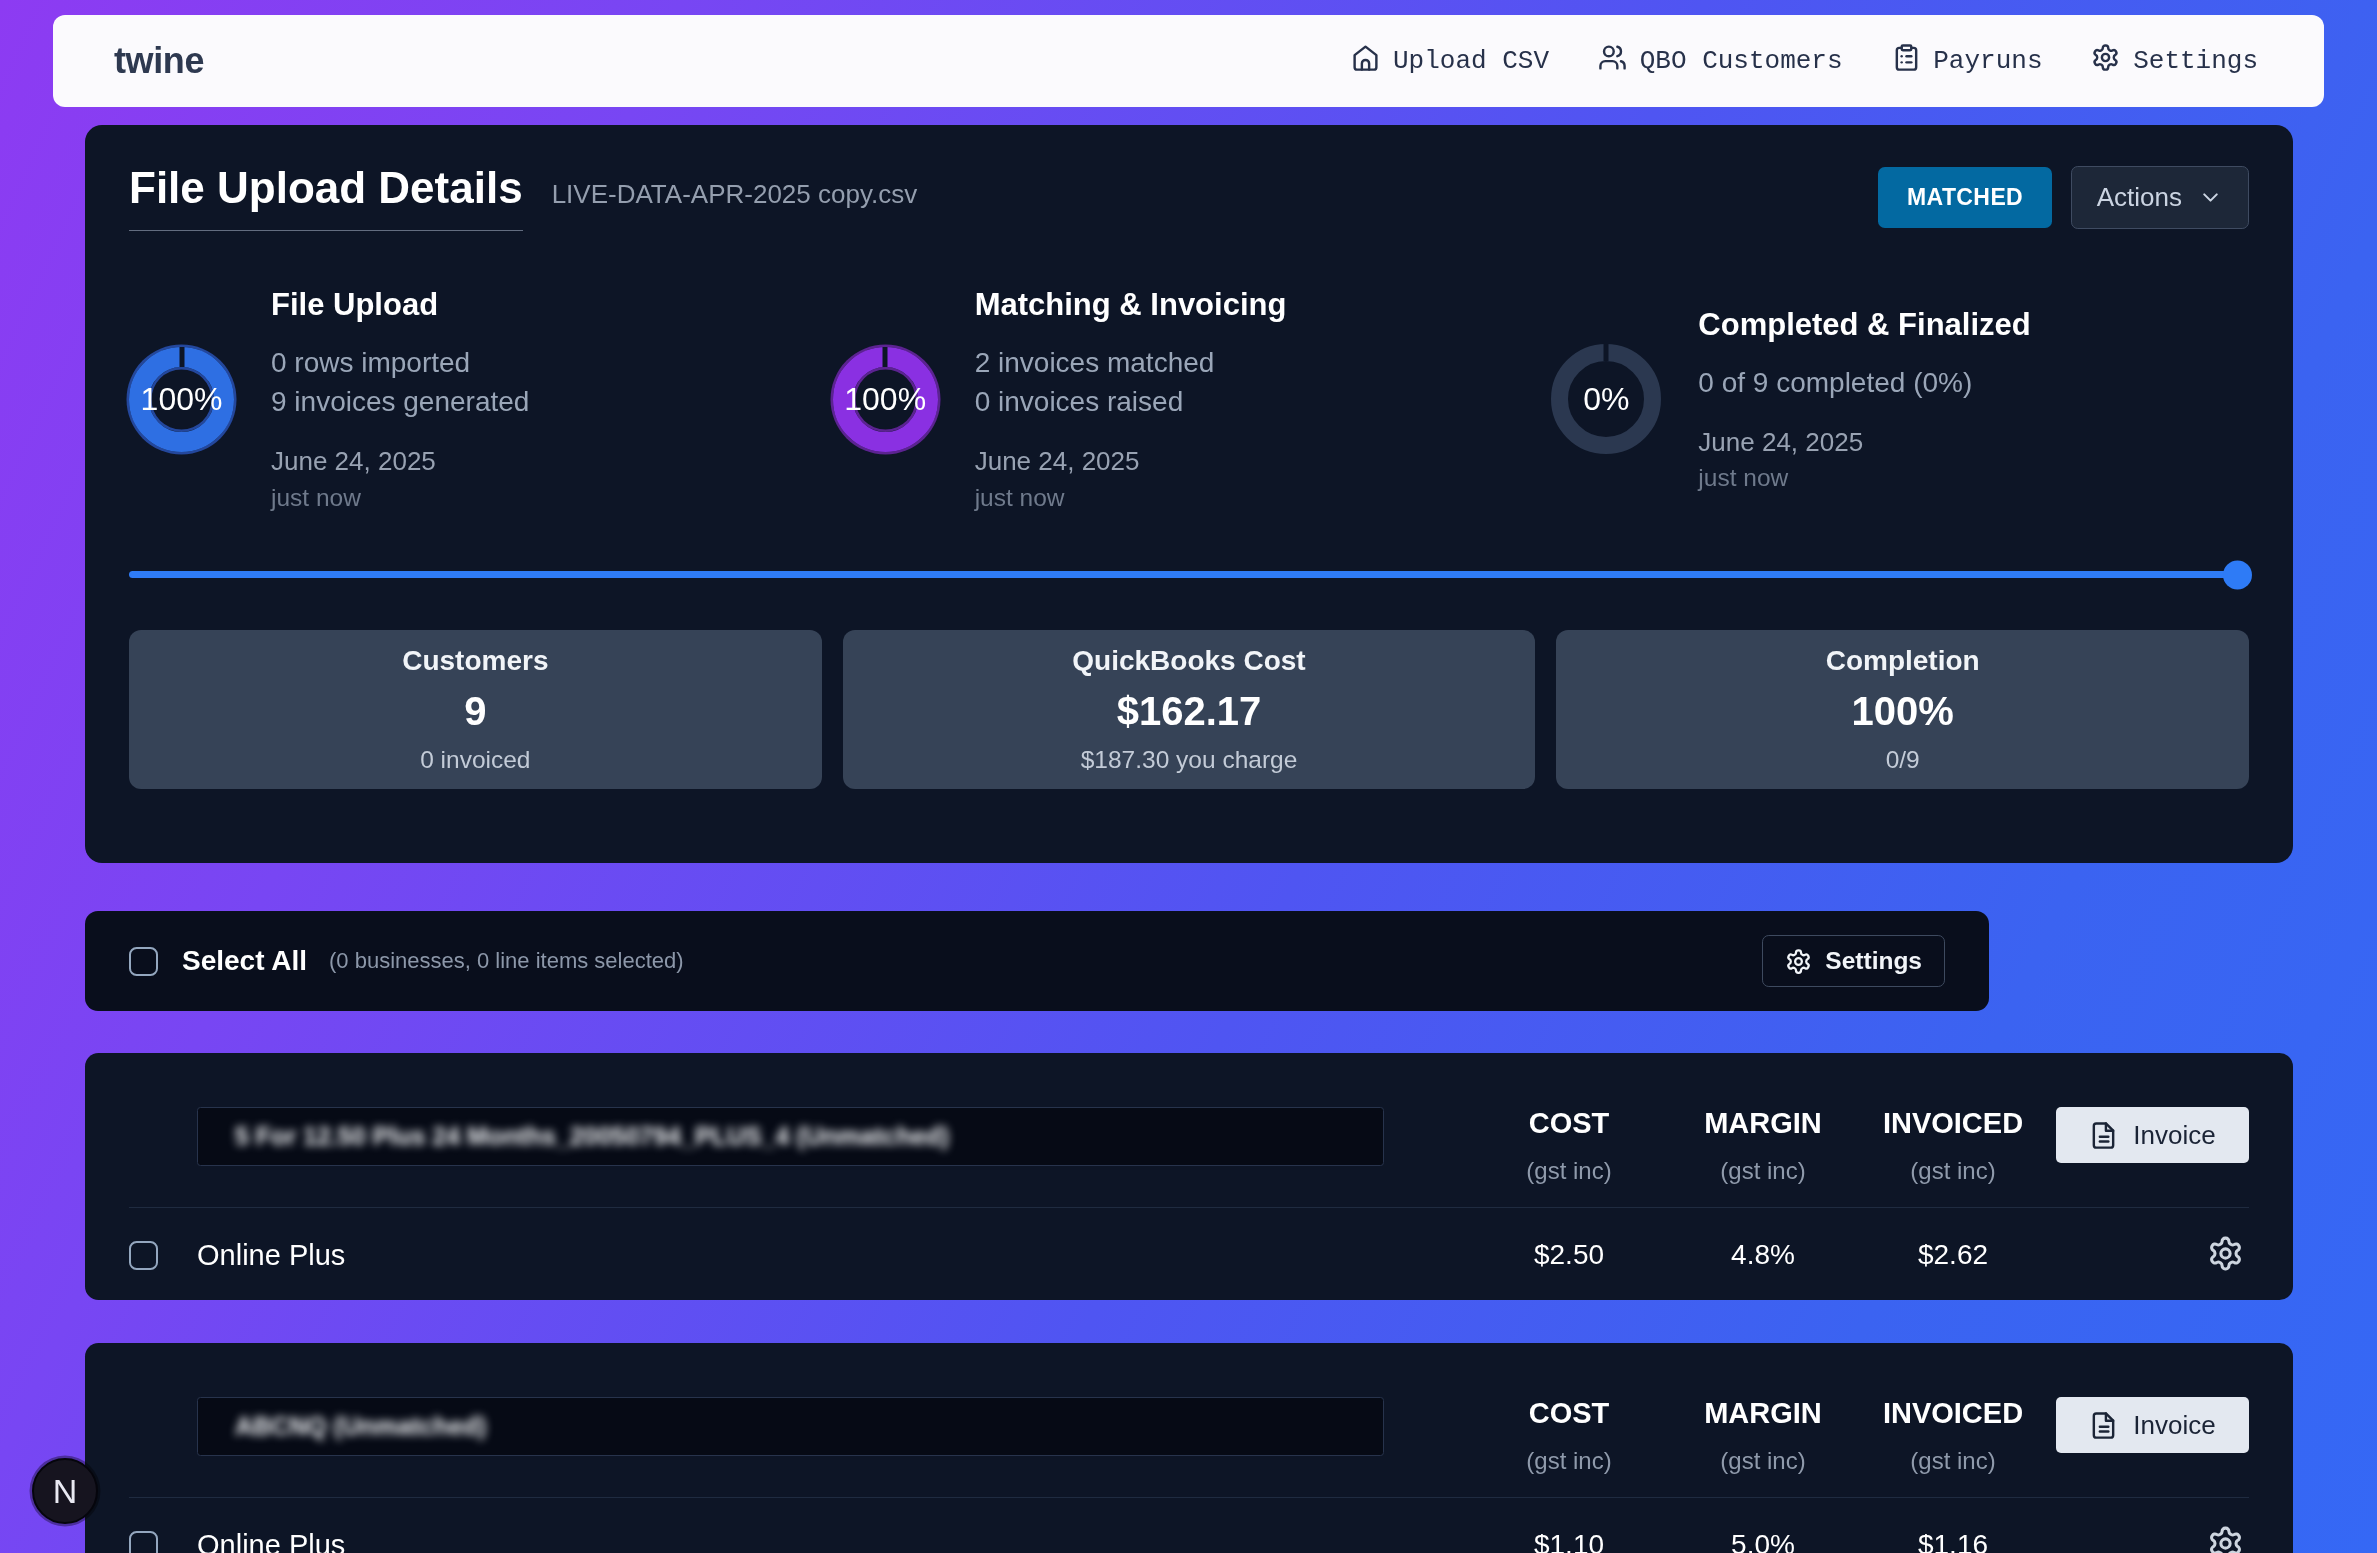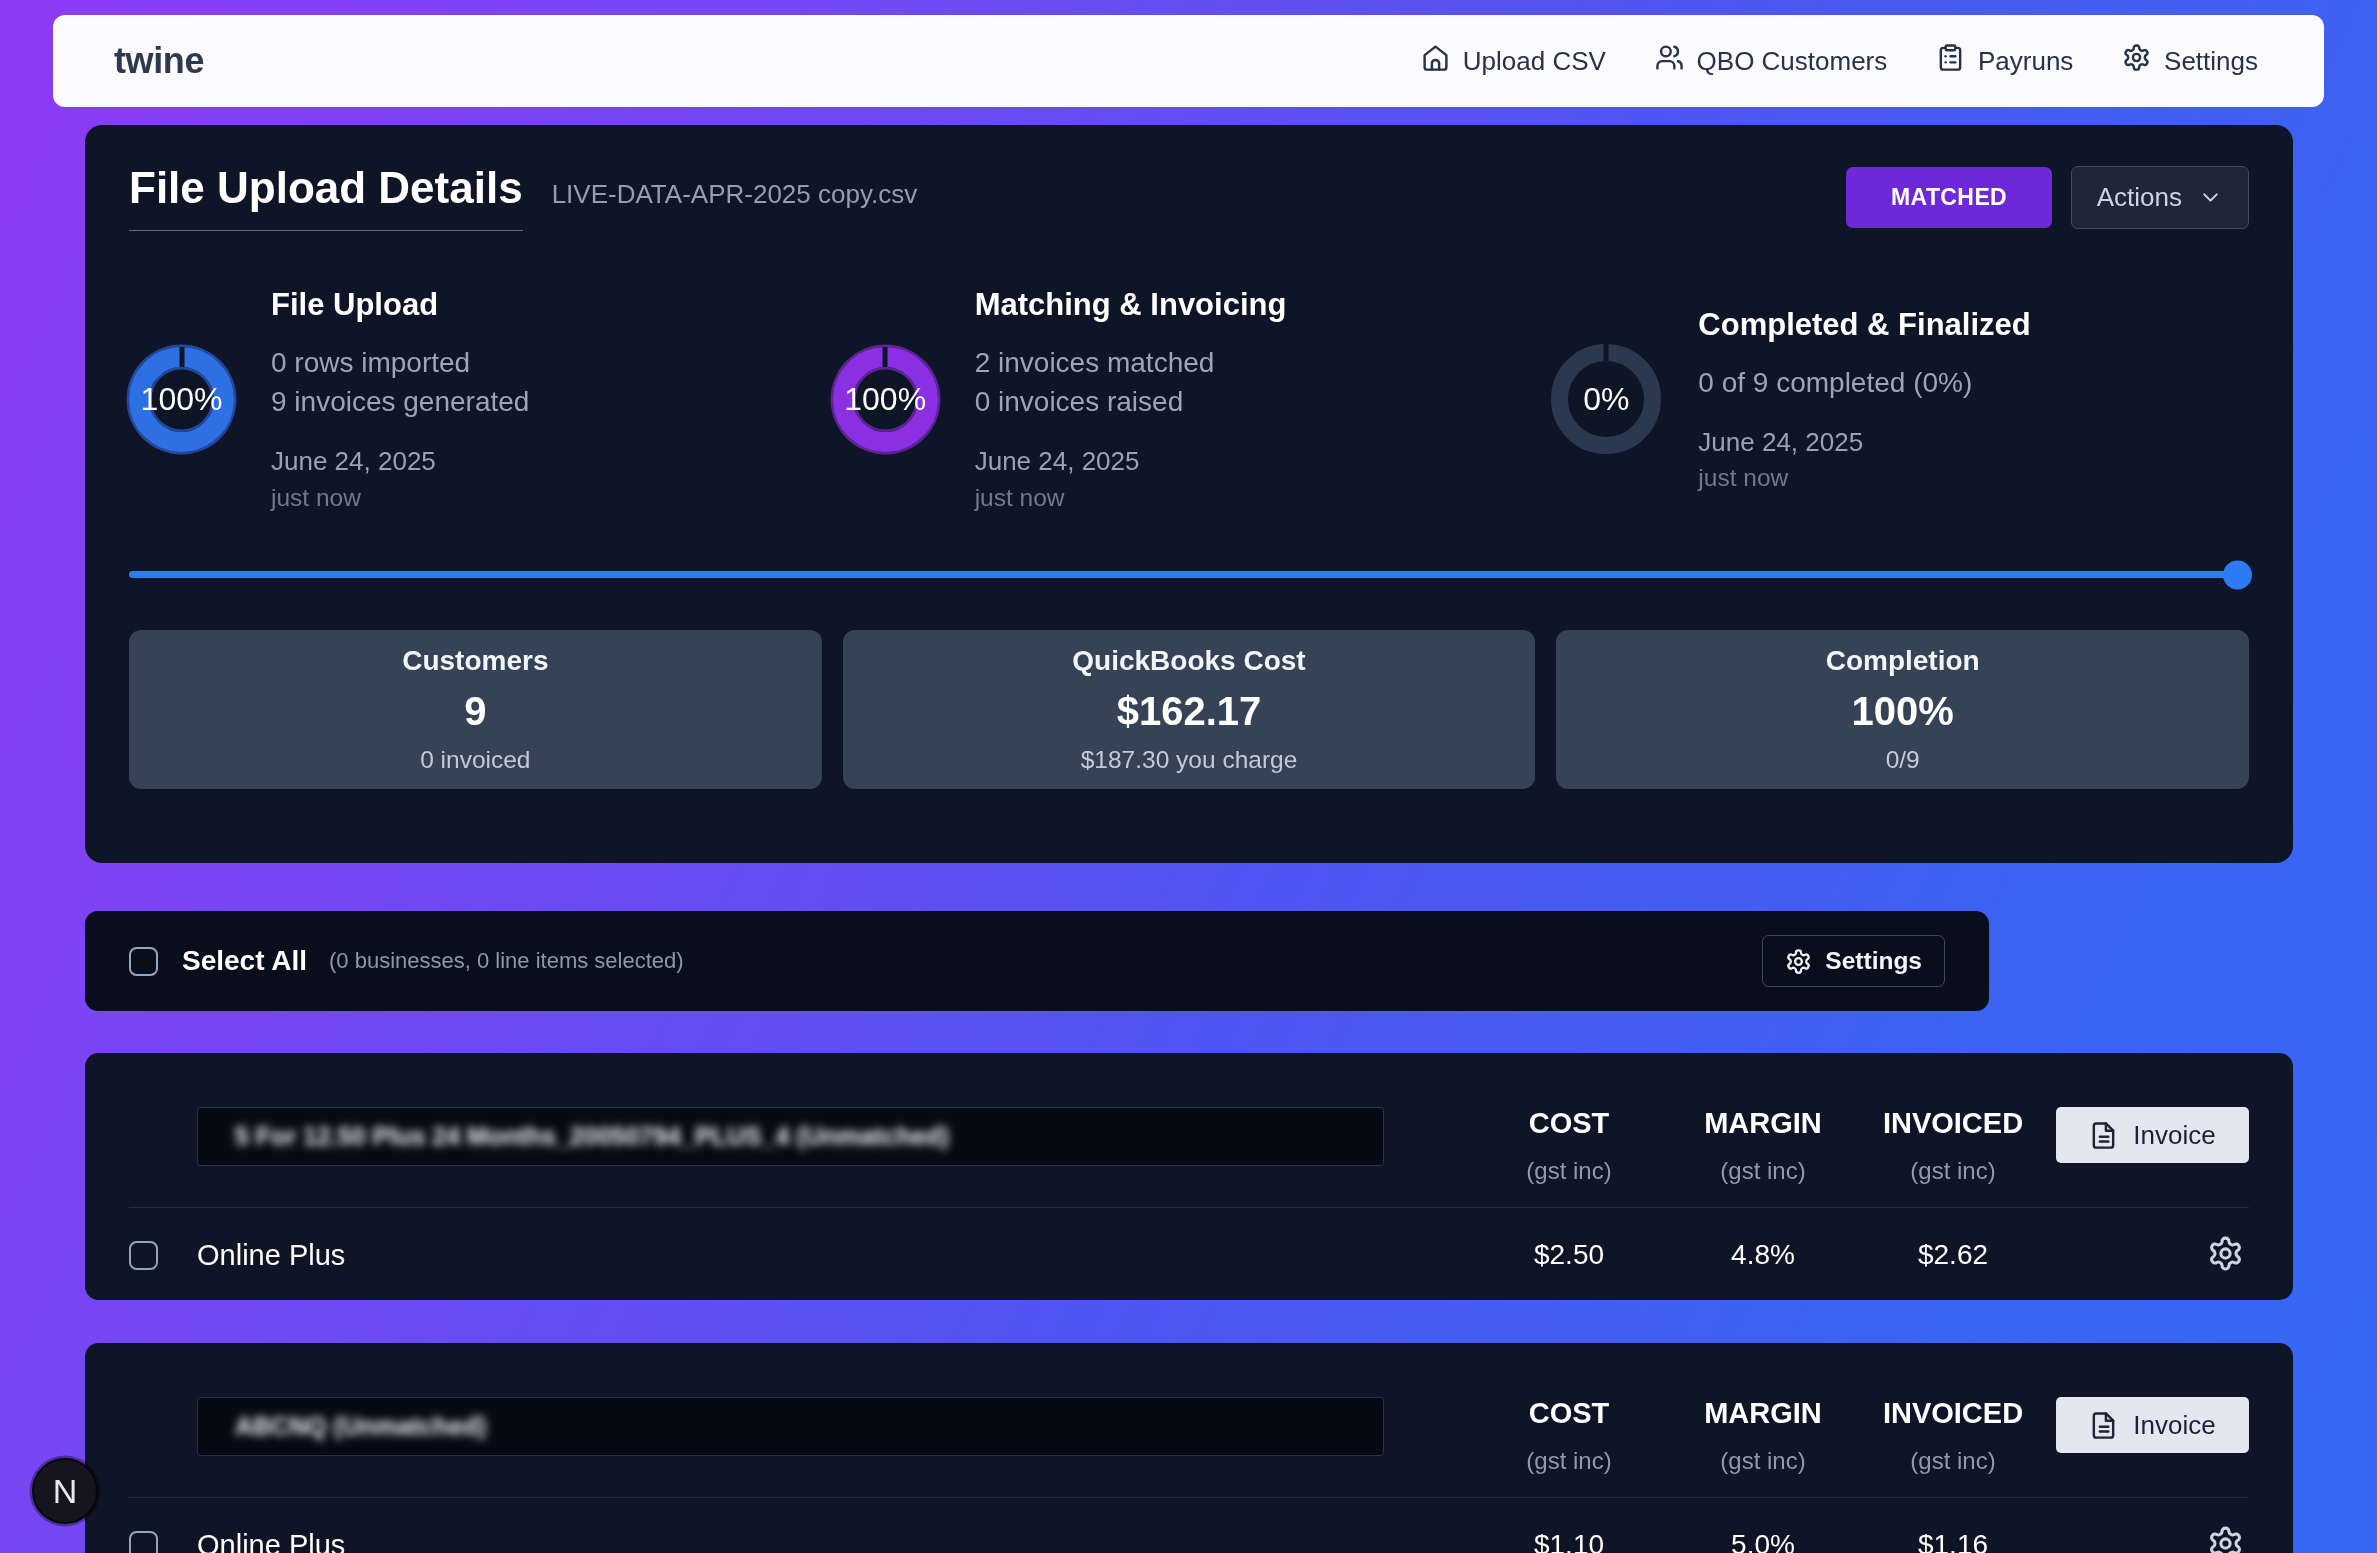--- a/index.html
+++ b/index.html
@@ -10,42 +10,42 @@
     background:linear-gradient(115deg,#8d3bf2 0%,#7846f3 22%,#4f55f2 55%,#3b63f1 80%,#3568f5 100%);
   }
 
   
   .nav {
     position:absolute; left:53px; top:15px; width:2271px; height:92px;
     background:#fbfafd; border-radius:12px;
     display:flex; align-items:center; padding:0 66px 0 61px;
   }
   .brand { font-size:36px; font-weight:800; color:#2e3950; letter-spacing:-0.4px; }
-  .nav-items { margin-left:auto; display:flex; align-items:center; gap:49px; }
+  .nav-items { margin-left:auto; display:flex; align-items:center; gap:49px;font-family:Liberation Mono, monospace; }
   .nav-item { display:flex; align-items:center; gap:12.7px; color:#27314a; font-size:26px; font-weight:500; cursor:pointer; }
   .nav-item svg { width:29px; height:29px; stroke:#27314a; }
 
   svg.ic { fill:none; stroke-width:2; stroke-linecap:round; stroke-linejoin:round; }
 
   
   .panel {
     position:absolute; left:85px; top:125px; width:2208px;
     background:#0d1526; border-radius:17px; padding:38px 44px 74px;
   }
   .header-row { display:flex; align-items:flex-start; justify-content:space-between; }
   .title-wrap { display:flex; align-items:baseline; }
   .page-title {
     margin:0; font-size:44px; font-weight:700; color:#ffffff;
     padding-bottom:17px; border-bottom:1.7px solid #636d80;text-align:center;
   }
   .filename { margin-left:29px; font-size:26px; color:#949eae; }
   .header-buttons { display:flex; align-items:center; gap:18.6px; margin-top:3.4px; }
   .btn-matched {
-    background:#6d28d9; color:#fff; font-size:23px; font-weight:700; letter-spacing:0.4px;
-    border:none; border-radius:6.8px; padding:0 45px; height:61px; cursor:pointer;
+    background:#0369a1; color:#fff; font-size:23px; font-weight:700; letter-spacing:0.4px;
+    border:none; border-radius:6.8px; padding:0 29px; height:61px; cursor:pointer;
     font-family:inherit;
   }
   .btn-actions {
     background:#1d2738; color:#cbd4e2; font-size:26px; border:1.7px solid #3f4b61;
     border-radius:6.8px; height:63px; padding:0 25px; display:flex; align-items:center; gap:16px;
     cursor:pointer; font-family:inherit;
   }
   .btn-actions svg { width:25px; height:25px; stroke:#cbd4e2; }
 
   

